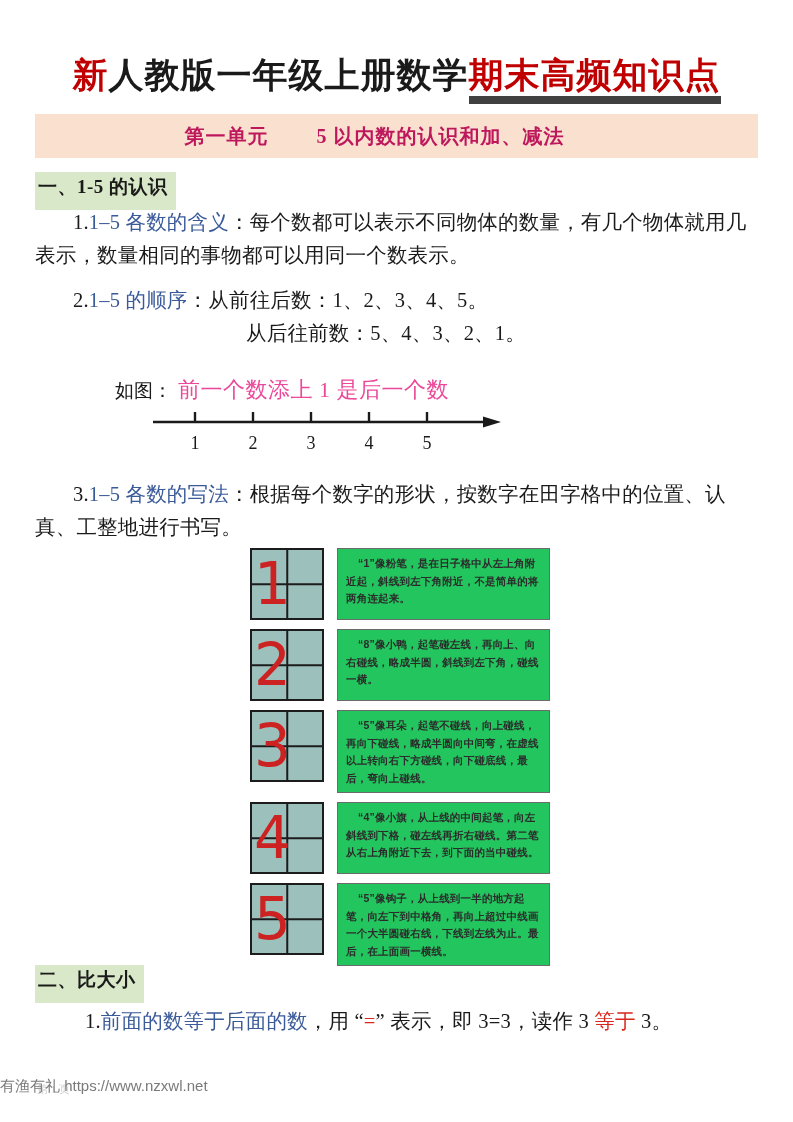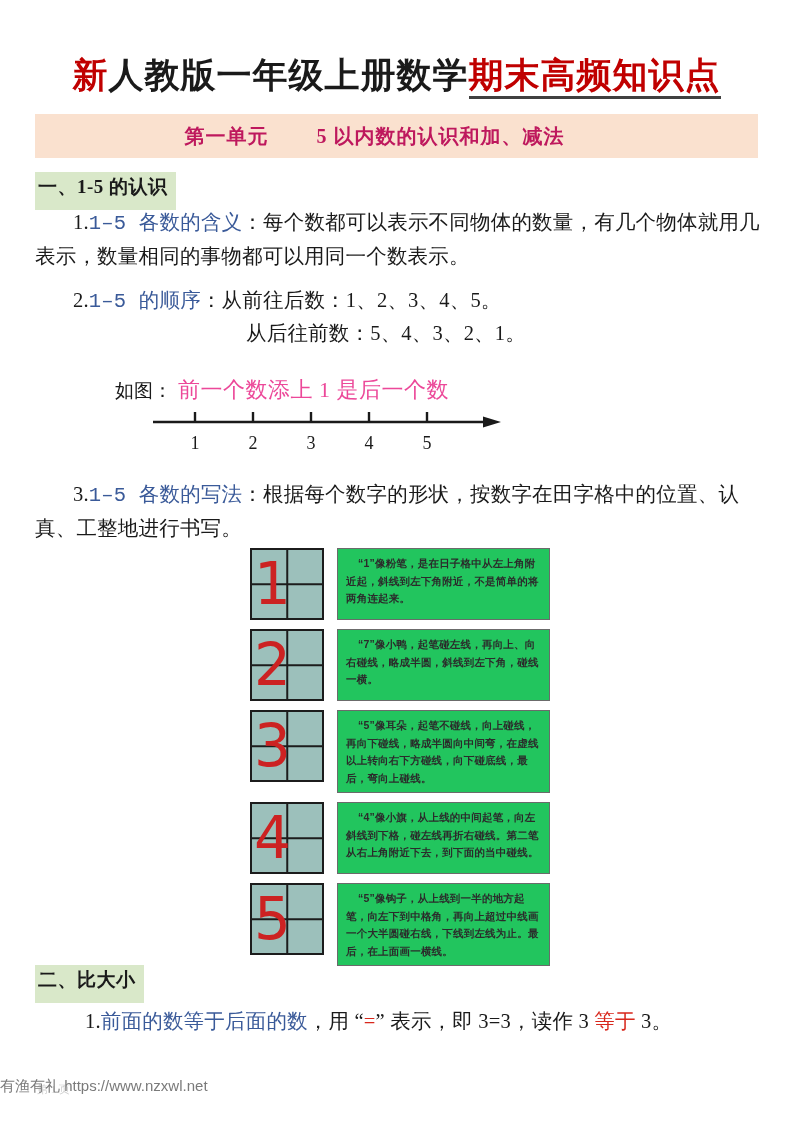--- a/index.html
+++ b/index.html
@@ -36,21 +36,21 @@
     font-family: "Liberation Serif", "DejaVu Serif", serif;
   }
   .title .t-red {
     color: #c00000;
   }
   .title .t-black {
     color: #1a1a1a;
   }
   .title .t-red-ul {
     color: #c00000;
-    border-bottom: 3px solid #404040;
+    border-bottom: 8px solid #404040;
     padding-bottom: 1px;
   }
 
   
   .unit-band {
     position: absolute;
     left: 35px;
     top: 114px;
     width: 723px;
     height: 44px;
@@ -85,21 +85,21 @@
   #sec-head-2 { top: 965px; }
 
   
   .para {
     position: absolute;
     font-size: 20.5px;
     line-height: 33px;
     color: #1a1a1a;
     letter-spacing: 0.2px;
   }
-  .blue { color: #3a5a99; font-family: Liberation Mono, monospace; }
+  .blue { color: #3a5a99; }
   .red { color: #d8271c; }
 
   #p1 {
     left: 35px;
     top: 206px;
     width: 725px;
     text-indent: 38px;
   }
   #p2 {
     left: 35px;
@@ -314,21 +314,21 @@
       </div>
       <div class="desc-box">“1”像粉笔，是在日子格中从左上角附近起，斜线到左下角附近，不是简单的将两角连起来。</div>
     </div>
 
     <div class="write-row">
       <div class="cellgrid">
         <div class="vline"></div>
         <div class="hline"></div>
         <div class="num">2</div>
       </div>
-      <div class="desc-box">“7”像小鸭，起笔碰左线，再向上、向右碰线，略成半圆，斜线到左下角，碰线一横。</div>
+      <div class="desc-box">“8”像小鸭，起笔碰左线，再向上、向右碰线，略成半圆，斜线到左下角，碰线一横。</div>
     </div>
 
     <div class="write-row">
       <div class="cellgrid">
         <div class="vline"></div>
         <div class="hline"></div>
         <div class="num">3</div>
       </div>
       <div class="desc-box">“5”像耳朵，起笔不碰线，向上碰线，再向下碰线，略成半圆向中间弯，在虚线以上转向右下方碰线，向下碰底线，最后，弯向上碰线。</div>
     </div>

